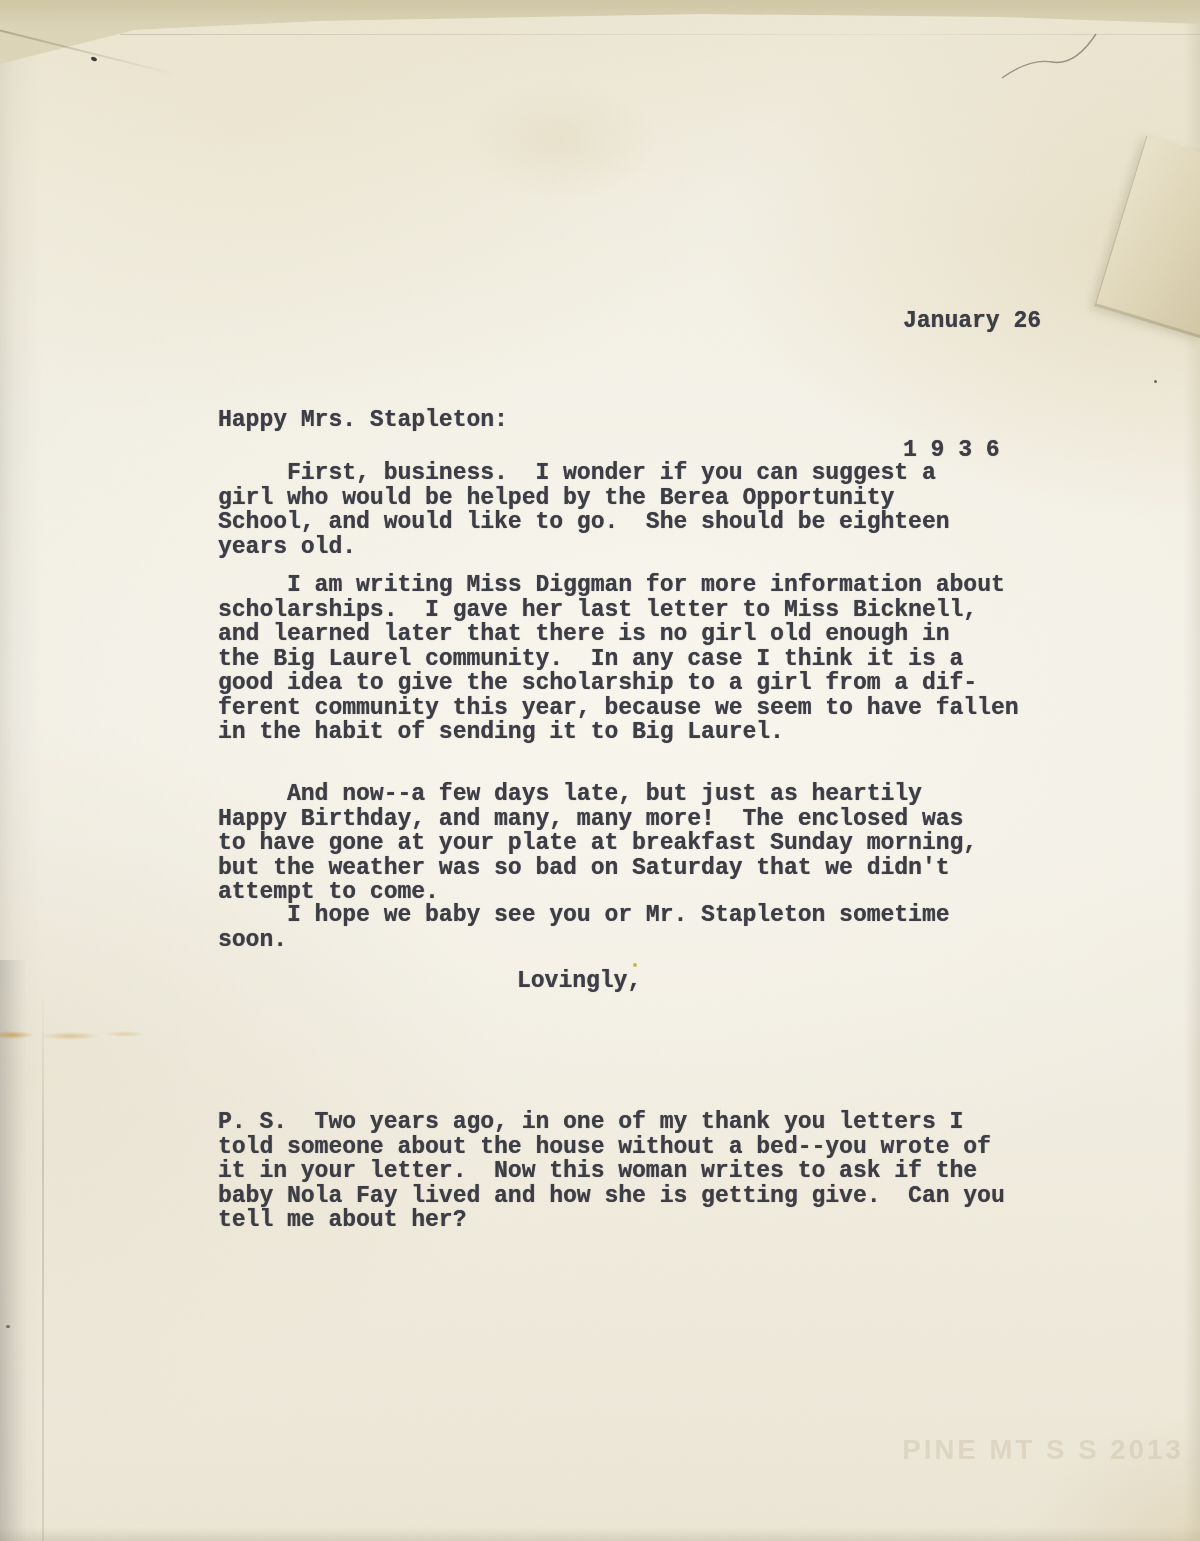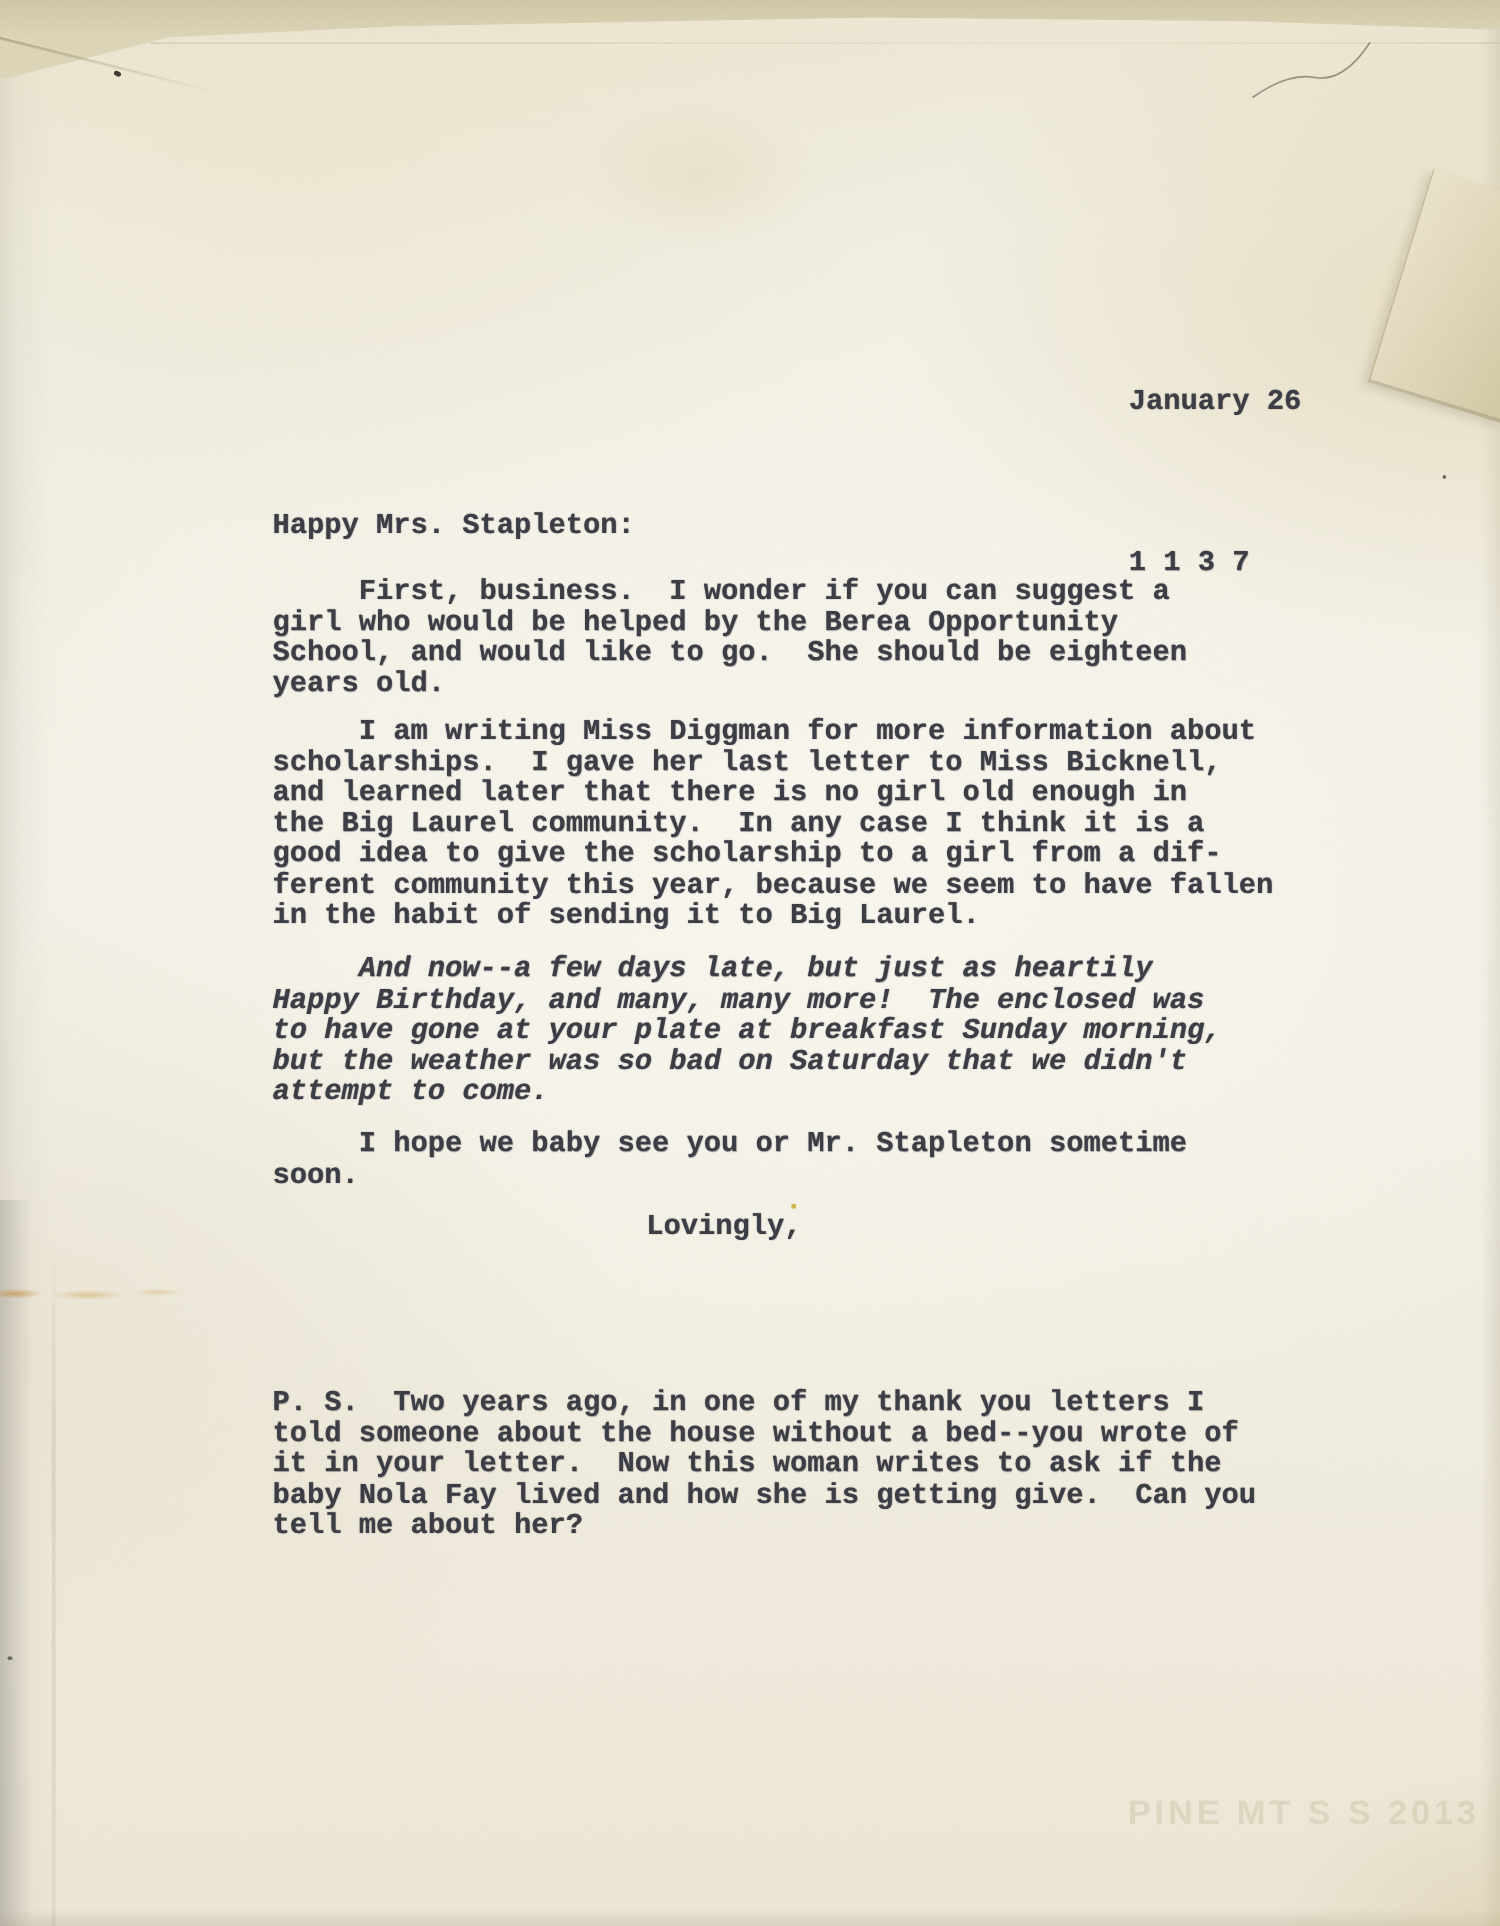--- a/index.html
+++ b/index.html
@@ -90,21 +90,21 @@
     font-size:23px;line-height:24.5px;font-weight:bold;
     color:#3d3d45;
     text-shadow:0 0 1px rgba(55,55,65,.55), .4px .4px .6px rgba(55,55,65,.35);
     white-space:pre-wrap;
     letter-spacing:0;
   }
   .date-block{left:903px;top:214px;line-height:43px;}
   .salutation{left:218px;top:408px;}
   .para-1{left:218px;top:461px;}
   .para-2{left:218px;top:573px;}
-  .para-3{left:218px;top:763px;font-style:italic;}
+  .para-3{left:218px;top:782px;}
   .para-4{left:218px;top:903px;}
   .closing{left:517px;top:969px;}
   .postscript{left:218px;top:1110px;}
   
   .watermark{
     position:absolute;left:905px;top:1435px;
     font-family:"Liberation Sans",sans-serif;
     font-size:27px;font-weight:bold;letter-spacing:3px;
     color:rgba(196,186,155,.38);
     transform:scale(1.02,1);
@@ -145,21 +145,21 @@
       <feColorMatrix type="saturate" values="0"></feColorMatrix>
       <feComponentTransfer>
           <feFuncA type="linear" slope="0.07" intercept="0"></feFuncA>
         </feComponentTransfer>
     </filter>
     <rect width="1200" height="1541" filter="url(#grain)"></rect>
   </svg>
 
   <div class="type date-block">
     <div>January 26</div>
-    <div>1 1 3 7</div>
+    <div>1 9 3 6</div>
   </div>
 
   <div class="type salutation">Happy Mrs. Stapleton:</div>
 
   <div class="type para-1">     First, business.  I wonder if you can suggest a
 girl who would be helped by the Berea Opportunity
 School, and would like to go.  She should be eighteen
 years old.</div>
   <div class="type para-2">     I am writing Miss Diggman for more information about
 scholarships.  I gave her last letter to Miss Bicknell,

